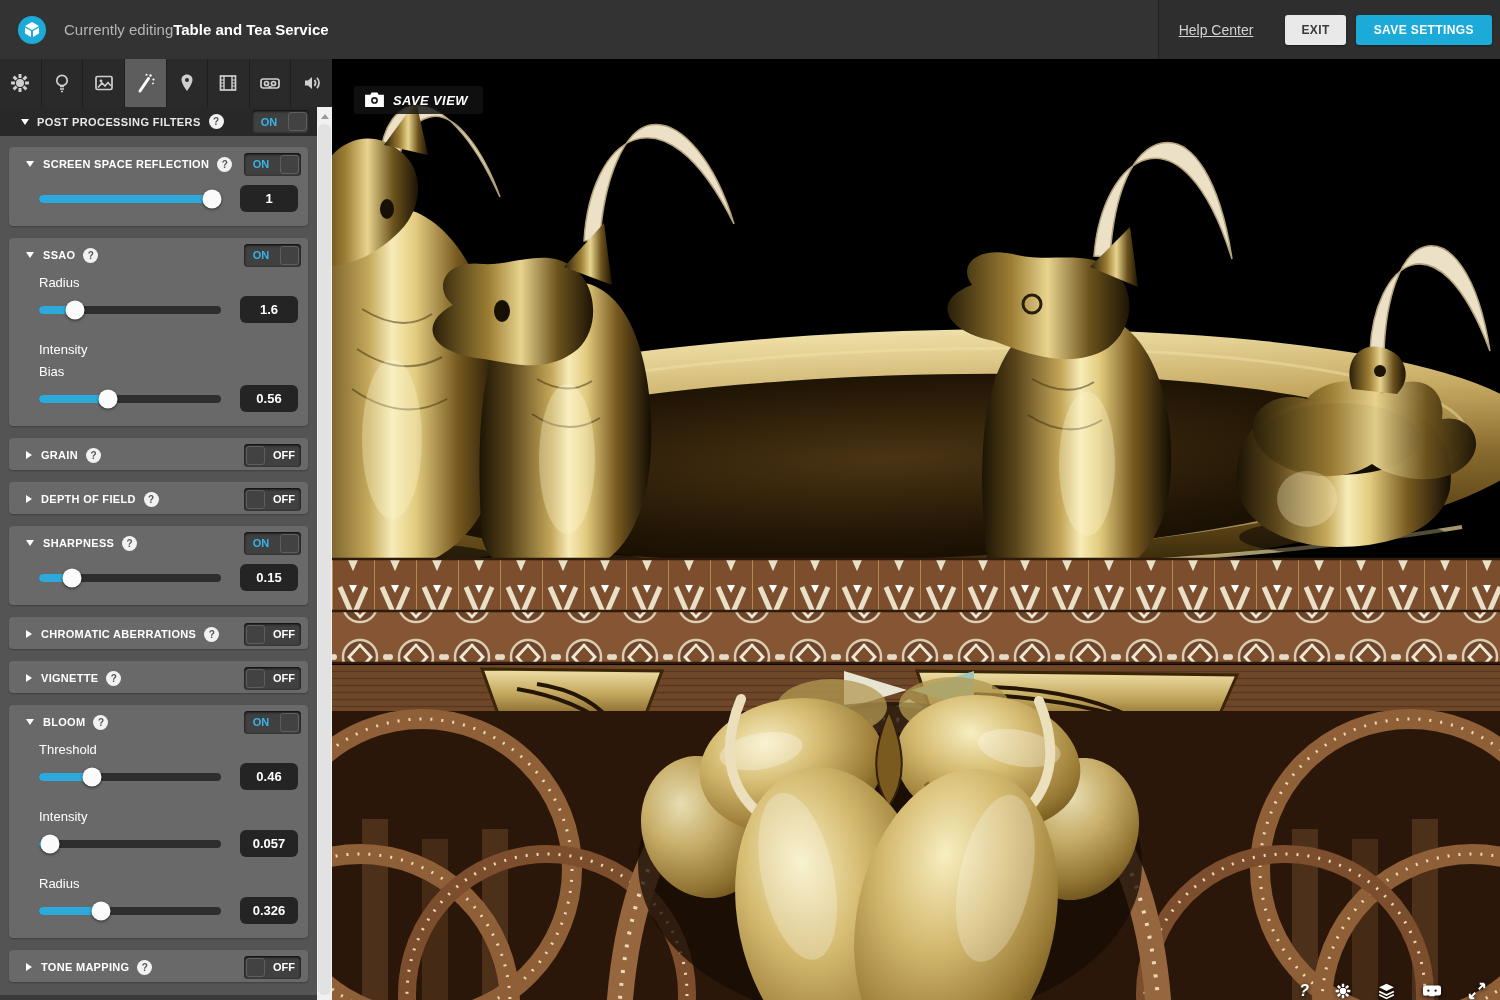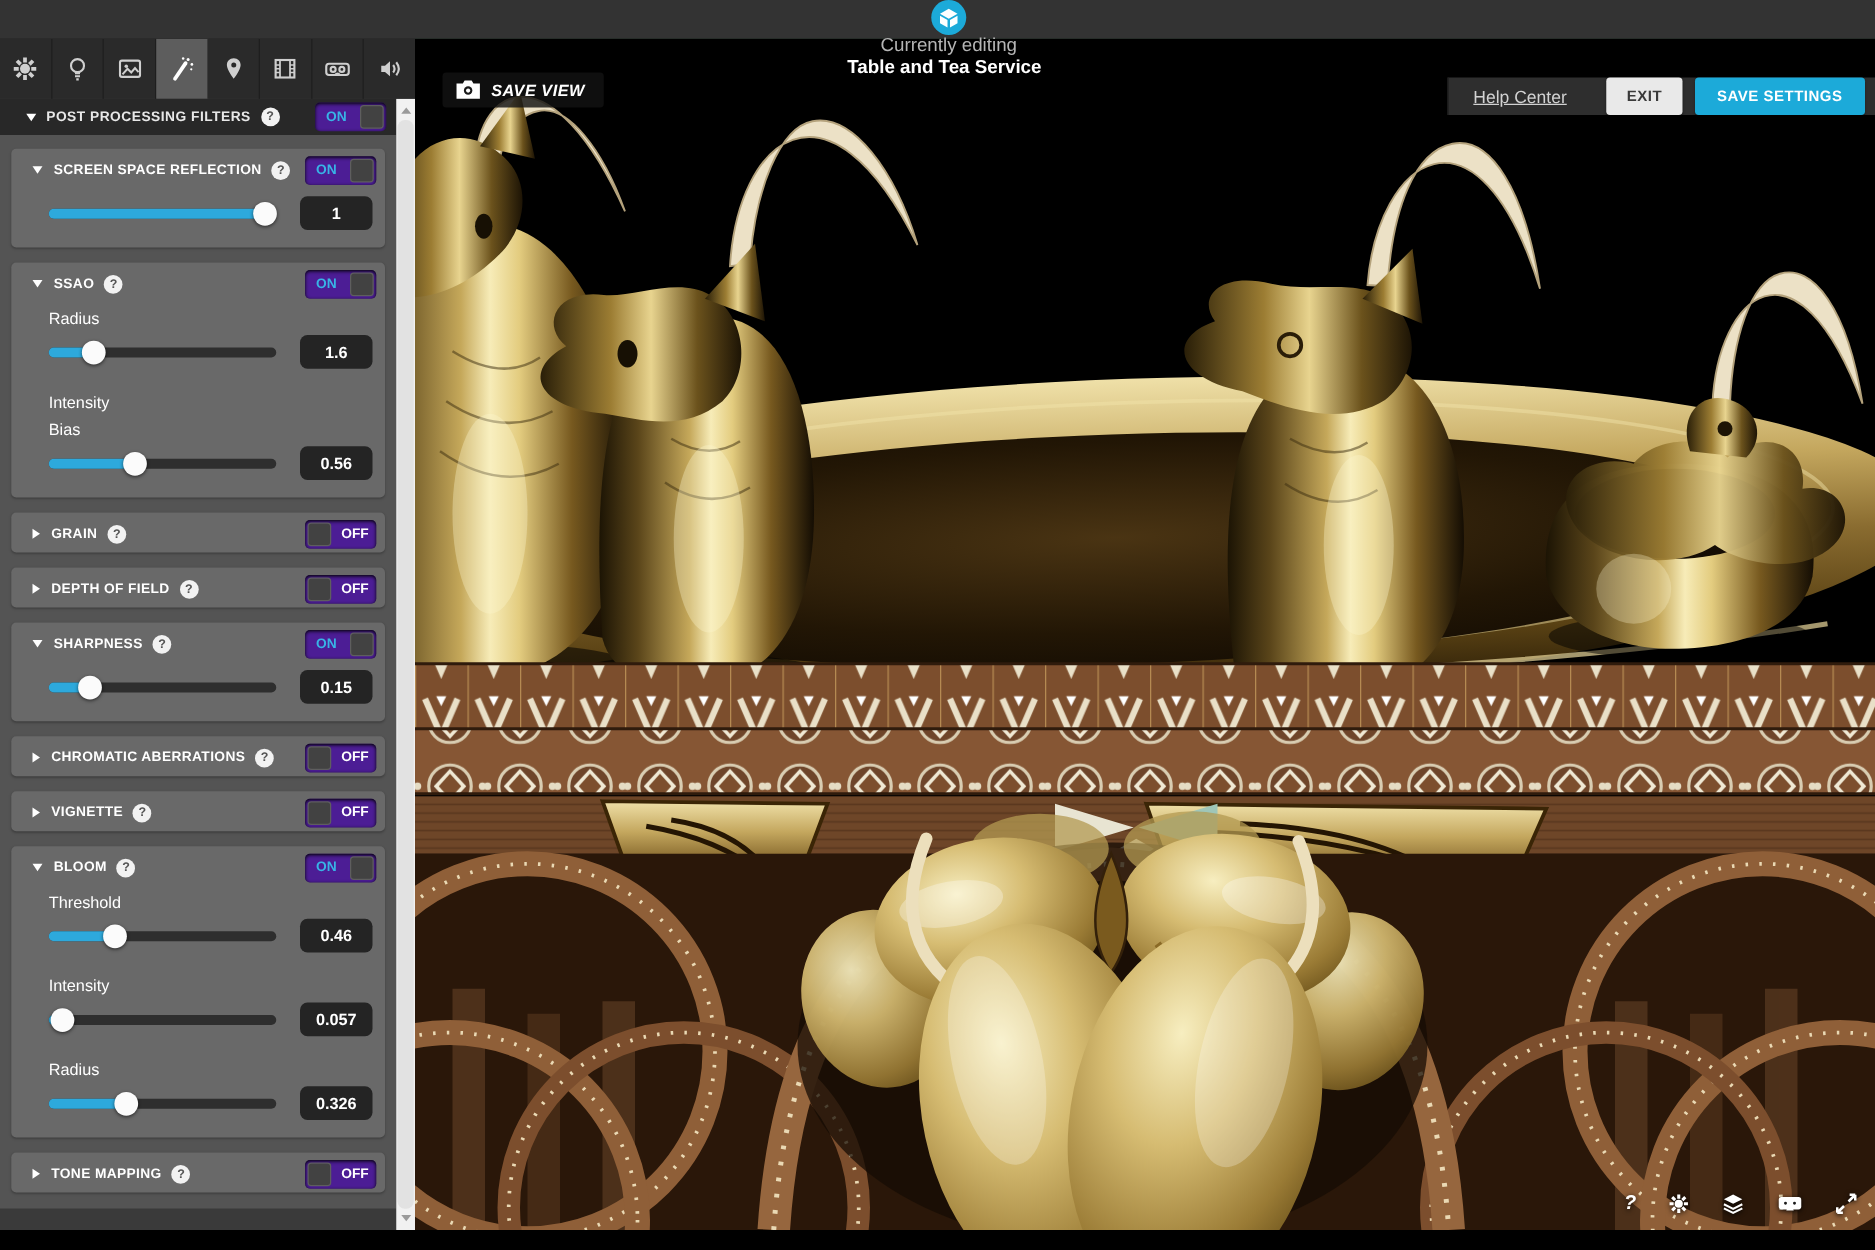--- a/index.html
+++ b/index.html
@@ -1,24 +1,24 @@
 <!DOCTYPE html>
 <html><head>
 <meta charset="utf-8">
 <style>
   * { margin:0; padding:0; box-sizing:border-box; }
   html,body { width:1500px; height:1000px; overflow:hidden; background:#000;
     font-family:"Liberation Sans","DejaVu Sans",sans-serif; -webkit-font-smoothing:antialiased; }
 
   
-  .topbar { height:31px; background:#333333; display:flex; align-items:center; position:relative; z-index:5;flex-direction:column; }
+  .topbar { height:59px; background:#333333; display:flex; align-items:center; position:relative; z-index:5; }
   .logo { width:28px; height:28px; border-radius:50%; background:#1caad9; margin-left:18px;
     display:flex; align-items:center; justify-content:center; flex:0 0 auto; }
   .editing { color:#b5b5b5; font-size:15px; margin-left:18px; }
-  .model-title { color:#ffffff; font-size:15px; font-weight:bold; margin-left:11px; }
+  .model-title { color:#ffffff; font-size:15px; font-weight:bold; }
   .topbar-right { margin-left:auto; height:100%; display:flex; align-items:center;
     background:#2e2e2e; border-left:1px solid #1f1f1f; padding:0 8px 0 20px; }
   .help-link { color:#d2d2d2; font-size:14px; text-decoration:underline; margin-right:32px; cursor:pointer; }
   .btn { border:none; border-radius:3px; font-size:12px; font-weight:bold; letter-spacing:.4px;
     height:30px; padding:0 16px; cursor:pointer; }
   .btn-exit { background:#e9e9e9; color:#3a3a3a; margin-right:10px; box-shadow:0 1px 2px rgba(0,0,0,.4); }
   .btn-save { background:#1caad9; color:#ffffff; padding:0 18px; box-shadow:0 1px 2px rgba(0,0,0,.4); }
 
   
   .main { display:flex; height:953px; }
@@ -47,21 +47,21 @@
     box-shadow:0 1px 2px rgba(0,0,0,.25); }
   .card-head { height:30px; display:flex; align-items:center; padding:4px 7px 0 17px; cursor:pointer; }
   .clabel { color:#ffffff; font-size:11px; font-weight:bold; letter-spacing:.3px; margin-left:9px; }
   .help { width:15px; height:15px; border-radius:50%; background:#f2f2f2; color:#555;
     font-size:10px; font-weight:bold; display:flex; align-items:center; justify-content:center;
     margin-left:8px; flex:0 0 auto; cursor:pointer; }
   .caret { width:0; height:0; flex:0 0 auto; }
   .caret.down { border-left:4.5px solid transparent; border-right:4.5px solid transparent; border-top:6px solid #fff; }
   .caret.right { border-top:4.5px solid transparent; border-bottom:4.5px solid transparent; border-left:6px solid #fff; }
 
-  .toggle { margin-left:auto; width:57px; height:23px; background:#4c1d95; border-radius:4px;
+  .toggle { margin-left:auto; width:57px; height:23px; background:#404040; border-radius:4px;
     display:flex; align-items:center; font-size:11px; font-weight:bold; cursor:pointer;
     box-shadow:inset 0 1px 3px #000; }
   .ttxt { flex:1; text-align:center; }
   .tknob { width:19px; height:19px; background:#424242; border:1px solid #5e5e5e; border-radius:3px;
     margin:0 2px; flex:0 0 auto; }
   .toggle.on .ttxt { color:#38b4e6; order:0; }
   .toggle.on .tknob { order:1; }
   .toggle.off .tknob { order:0; }
   .toggle.off .ttxt { color:#ffffff; order:1; }
 

